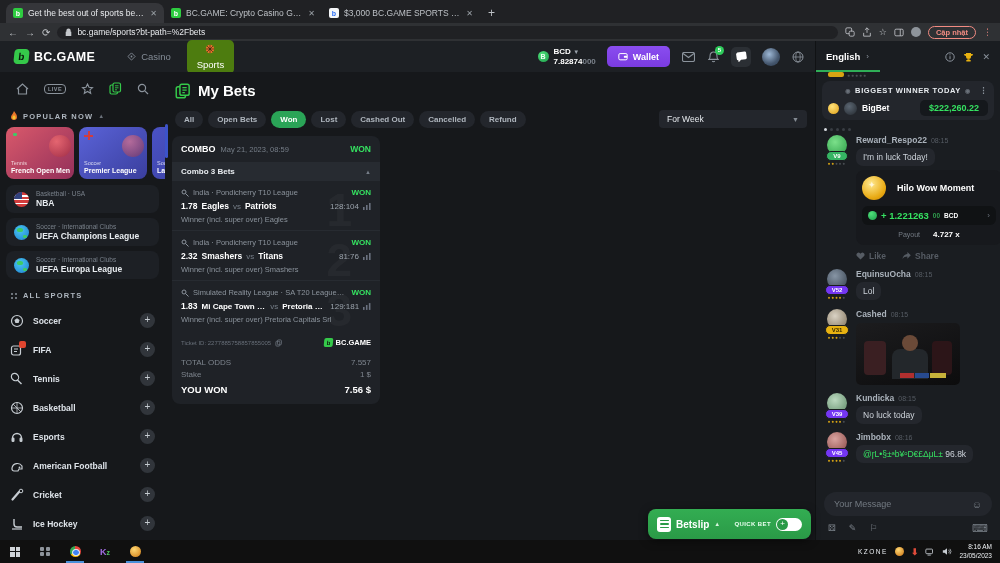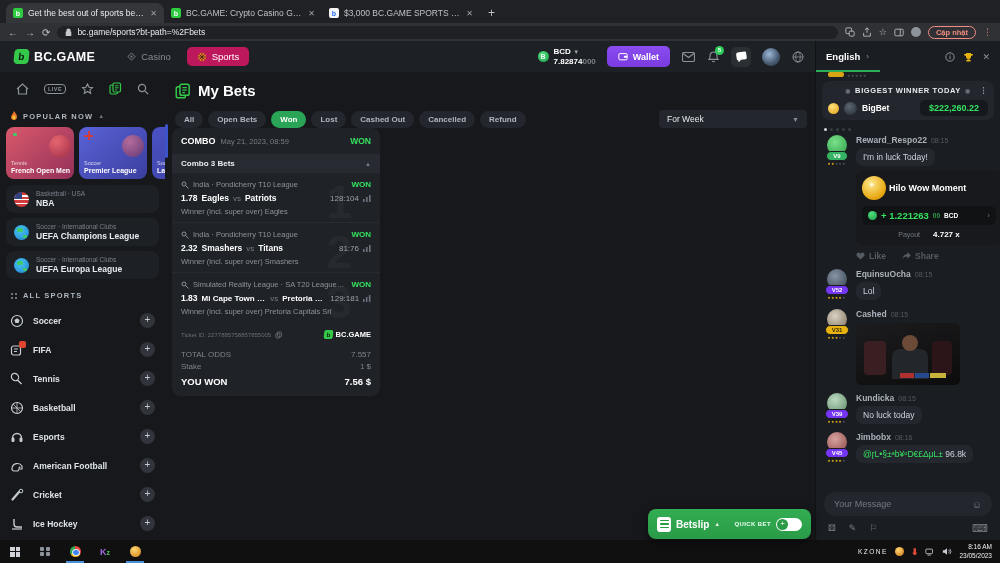--- a/index.html
+++ b/index.html
@@ -26,21 +26,21 @@
   .app-row { display:flex; height:499px; }
   .app-left { width:815px; display:flex; flex-direction:column; }
 
   
   .siteheader { height:31px; background:#1d2024; display:flex; align-items:center; padding:0 10px 0 14px; }
   .logo { display:flex; align-items:center; gap:5px; }
   .logo-mark { width:15px; height:15px; background:#35c94a; border-radius:4px; color:#0c1a0d; font-weight:bold; font-size:10px; display:flex; align-items:center; justify-content:center; transform:skewX(-6deg); }
   .logo-text { color:#fff; font-weight:bold; font-size:12.5px; letter-spacing:.3px; }
   .nav { display:flex; align-items:center; gap:6px; margin-left:22px; }
   .nav-item { display:flex; align-items:center; gap:5px; font-size:9.5px; font-weight:normal; color:#848c96; padding:4px 10px; border-radius:5px; }
-  .nav-item.active { background:#be185d; color:#fff; }
+  .nav-item.active { background:#4d7c0f; color:#fff;flex-direction:column; }
   .hdr-right { margin-left:auto; display:flex; align-items:center; gap:11px; }
   .currency { display:flex; align-items:center; gap:5px; }
   .coin { width:11px; height:11px; border-radius:50%; background:radial-gradient(circle at 35% 30%,#4fe07a,#1d9e4b); color:#eafff1; font-size:7px; font-weight:bold; display:flex; align-items:center; justify-content:center; }
   .cur-col { display:flex; flex-direction:column; line-height:1.15; }
   .cur-top { color:#fff; font-size:8px; font-weight:bold; }
   .cur-caret { color:#9aa2ab; font-size:6px; }
   .cur-bal { color:#fff; font-size:8px; font-weight:bold; }
   .cur-bal .dim { color:#7b828b; }
   .wallet-btn { background:linear-gradient(180deg,#8a4df0,#7a3be0); color:#fff; font-size:9px; font-weight:bold; border-radius:5px; height:21px; padding:0 11px; display:flex; align-items:center; gap:5px; }
   .hicon { width:14px; height:12px; color:#8b939c; display:flex; align-items:center; justify-content:center; }
@@ -92,21 +92,21 @@
   
   .main { flex:1; position:relative; padding:6px 0 0 7px; background:#16181b; }
   .scrollthumb { position:absolute; left:0; top:52px; width:3px; height:34px; background:#3c53c9; border-radius:2px; }
   .mtitle { display:flex; align-items:center; gap:7px; margin:4px 0 8px 3px; color:#fff; font-size:15px; font-weight:bold; }
   .filters { display:flex; align-items:center; gap:5px; margin:11px 0 0 3px; padding-right:8px; }
   .pill { background:#23262c; color:#aeb5bd; font-size:8px; font-weight:bold; border-radius:9px; padding:4px 9px; white-space:nowrap; }
   .pill.active { background:#2aa457; color:#fff; }
   .period { margin-left:auto; width:148px; height:18px; background:#23262c; border-radius:4px; display:flex; align-items:center; padding:0 8px; font-size:8.5px; color:#e7ebef; }
   .period .caret { margin-left:auto; color:#848b93; font-size:7px; }
 
-  .betcard { width:208px; background:#1f2227; border-radius:8px; overflow:hidden; }
+  .betcard { width:208px; margin-top:8px; background:#1f2227; border-radius:8px; overflow:hidden; }
   .bc-head { display:flex; align-items:center; gap:5px; padding:8px 9px; }
   .bc-type { color:#fff; font-weight:bold; font-size:9px; }
   .bc-date { color:#767e88; font-size:7.5px; }
   .bc-status { margin-left:auto; color:#35e261; font-weight:bold; font-size:8.5px; }
   .combo-strip { background:#272b31; padding:5px 9px; display:flex; align-items:center; }
   .combo-lbl { color:#e8ecf0; font-size:8px; font-weight:bold; }
   .combo-strip .caret { margin-left:auto; color:#767e88; font-size:6px; }
   .leg { position:relative; padding:7px 9px 6px; }
   .leg + .leg { border-top:1px solid #272b31; }
   .wm { position:absolute; right:28px; top:2px; font-size:46px; font-weight:bold; color:rgba(255,255,255,.035); pointer-events:none; }
@@ -171,21 +171,21 @@
   .vip { font-size:6px; font-weight:bold; color:#fff; padding:1px 6px; border-radius:6px; margin-top:-4px; border:1.5px solid #1a1d21; }
   .v-green { background:#35b463; } .v-purple { background:#7436f3; } .v-yellow { background:#e8b211; color:#3a2c00; }
   .vipdots { font-size:4.5px; letter-spacing:1px; color:#d8a413; line-height:1; margin-top:1px; }
   .vipdots .off { color:#4a4e54; }
   .mbody { min-width:0; flex:1; }
   .mname { font-size:8.5px; font-weight:bold; color:#aab2bb; }
   .mtime { font-size:7px; color:#565c64; margin-left:4px; font-weight:normal; }
   .bubble { display:inline-block; background:#24272d; border-radius:7px; padding:4px 7px; color:#cdd3da; font-size:8.5px; margin-top:3px; max-width:138px; }
   .bubble .codegreen { color:#35e261; }
   .hilo { width:146px; background:#17191d; border-radius:8px; padding:6px; margin-top:4px; }
-  .hilo-head { display:flex; align-items:center; gap:3px; }
+  .hilo-head { display:flex; align-items:center; gap:11px; }
   .hilo-coin { width:24px; height:24px; border-radius:50%; background:radial-gradient(circle at 38% 32%,#ffe98f,#e8a912 65%,#c47e08); position:relative; flex:none; }
   .hilo-coin:after { content:"✦"; position:absolute; left:6px; top:4px; color:#fff7d9; font-size:9px; }
   .hilo-title { color:#fff; font-weight:bold; font-size:9px; }
   .hilo-amt { margin-top:6px; background:#101214; border-radius:6px; padding:4px 6px; display:flex; align-items:center; gap:4px; }
   .hilo-amt .c { width:9px; height:9px; border-radius:50%; background:radial-gradient(circle at 35% 30%,#4fe07a,#1d9e4b); flex:none; }
   .amt-main { color:#35e261; font-weight:bold; font-size:9.5px; }
   .amt-small { color:#2f9e4d; font-size:6.5px; font-weight:bold; }
   .amt-cur { color:#fff; font-weight:bold; font-size:6.5px; }
   .amt-arrow { margin-left:auto; color:#6a717a; font-size:8px; }
   .payout { text-align:center; margin-top:5px; font-size:7px; color:#737a83; }

